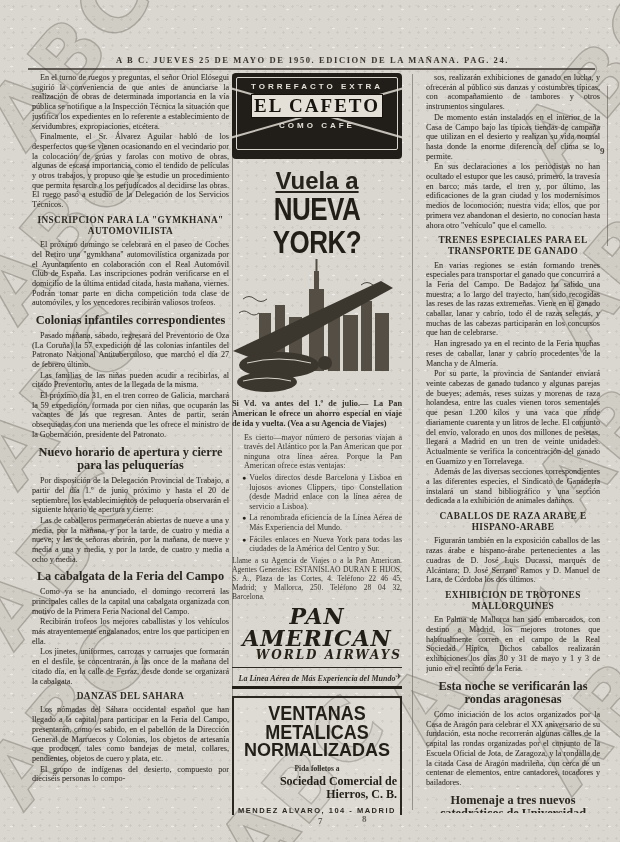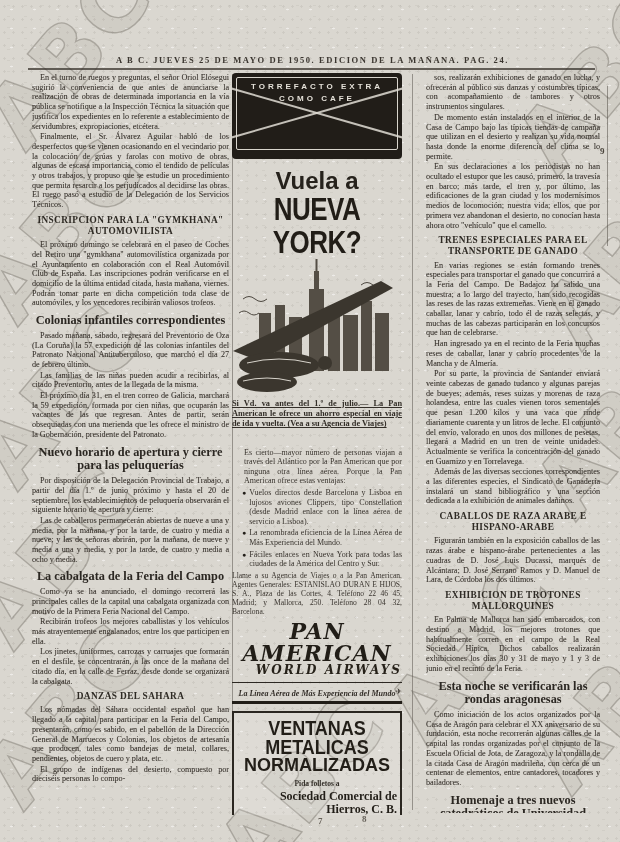--- a/index.html
+++ b/index.html
@@ -54,25 +54,25 @@
   .cafeto{position:relative; background:#211d18; border-radius:4px; padding:4px; height:78px; overflow:hidden;}
   .cafeto-in{position:relative; border:1.5px solid #d9d5cd; border-radius:2px; height:71px; text-align:center;}
   .caf-x{position:absolute; left:-12px; right:-12px; top:34px; height:2px; background:rgba(225,221,213,.85);}
   .cx1{transform:rotate(16deg);} .cx2{transform:rotate(-16deg);}
   .caf-top,.caf-bot{font:bold 8px "Liberation Sans", sans-serif; letter-spacing:3px; color:#e4e0d8; margin-top:4px;}
   .caf-bot{margin-top:3px;}
   .caf-mid{position:relative; background:#e4e0d8; border:1px solid #15120e; margin:3px 14px; padding:1px 0; z-index:2;}
   .caf-name{font:900 19px/1 "Liberation Serif", serif; letter-spacing:2px; color:#17140f;}
 
   
-  .vuela{font:900 24px/1 "Liberation Sans", sans-serif; text-align:center; margin:10px 0 1px; color:#26221c;}
+  .vuela{font:900 24px/1 "Liberation Sans", sans-serif; text-align:center; margin:10px 0 1px; color:#26221c;text-decoration:underline;}
   .ny{font:900 26px/1.05 "Liberation Sans", sans-serif; text-align:center; letter-spacing:-.5px;
       transform:scaleY(1.2); transform-origin:center top; color:#211d17; margin-bottom:4px;}
   .illus{display:block; margin:6px auto 2px;}
-  .lead{font:bold 8.3px/1.25 "Liberation Serif", serif; text-align:justify; margin:2px 0 18px; color:#332e28;text-decoration:underline;}
+  .lead{font:bold 8.3px/1.25 "Liberation Serif", serif; text-align:justify; margin:2px 0 3px; color:#332e28;}
   .pbody{font:8px/1.2 "Liberation Serif", serif; text-align:justify; margin:0 0 2px 12px; color:#38332d;}
   .blist{margin:0 0 2px 10px; padding:0; list-style:none;}
   .blist li{display:flex; gap:3px; font:8px/1.2 "Liberation Serif", serif; text-align:justify; margin-bottom:2px; color:#38332d;}
   .bdot{flex:0 0 auto; font-size:7px; line-height:10px; color:#221e18;}
   .contact{font:7.6px/1.2 "Liberation Serif", serif; text-align:justify; margin:2px 0 4px; color:#3a352f;}
   .brand1{font:900 italic 22px/1 "DejaVu Serif", serif; text-align:center; letter-spacing:1px; color:#211d17;}
   .brand2{font:900 italic 12px/1.1 "DejaVu Serif", serif; text-align:right; letter-spacing:2px; color:#262119; margin-top:0;}
   .trule{border:0; border-top:1px solid #2c2822; margin:4px 0 2px;}
   .tagwrap{position:relative;margin-top:6px;}
   .tagline{font:bold italic 8px/1.2 "Liberation Serif", serif; text-align:center; color:#332e28;}
@@ -139,20 +139,23 @@
     <p class="body">El grupo de indígenas del desierto, compuesto por dieciséis personas lo compo-</p>
   </div>
 
   <div class="col col-c">
 
     <div class="cafeto">
       <div class="cafeto-in">
         <div class="caf-x cx1"></div>
         <div class="caf-x cx2"></div>
         <div class="caf-top">TORREFACTO EXTRA</div>
+        <div class="caf-mid">
+          <span class="caf-name">EL CAFETO</span>
+        </div>
         <div class="caf-bot">COMO CAFE</div>
       </div>
     </div>
 
     <div>
       <div class="vuela">Vuela a</div>
       <div class="ny">NUEVA YORK?</div>
 
       <svg class="illus" width="168" height="142" viewBox="0 0 168 142">
         <g fill="none" stroke="#4d4840" stroke-width="1">

